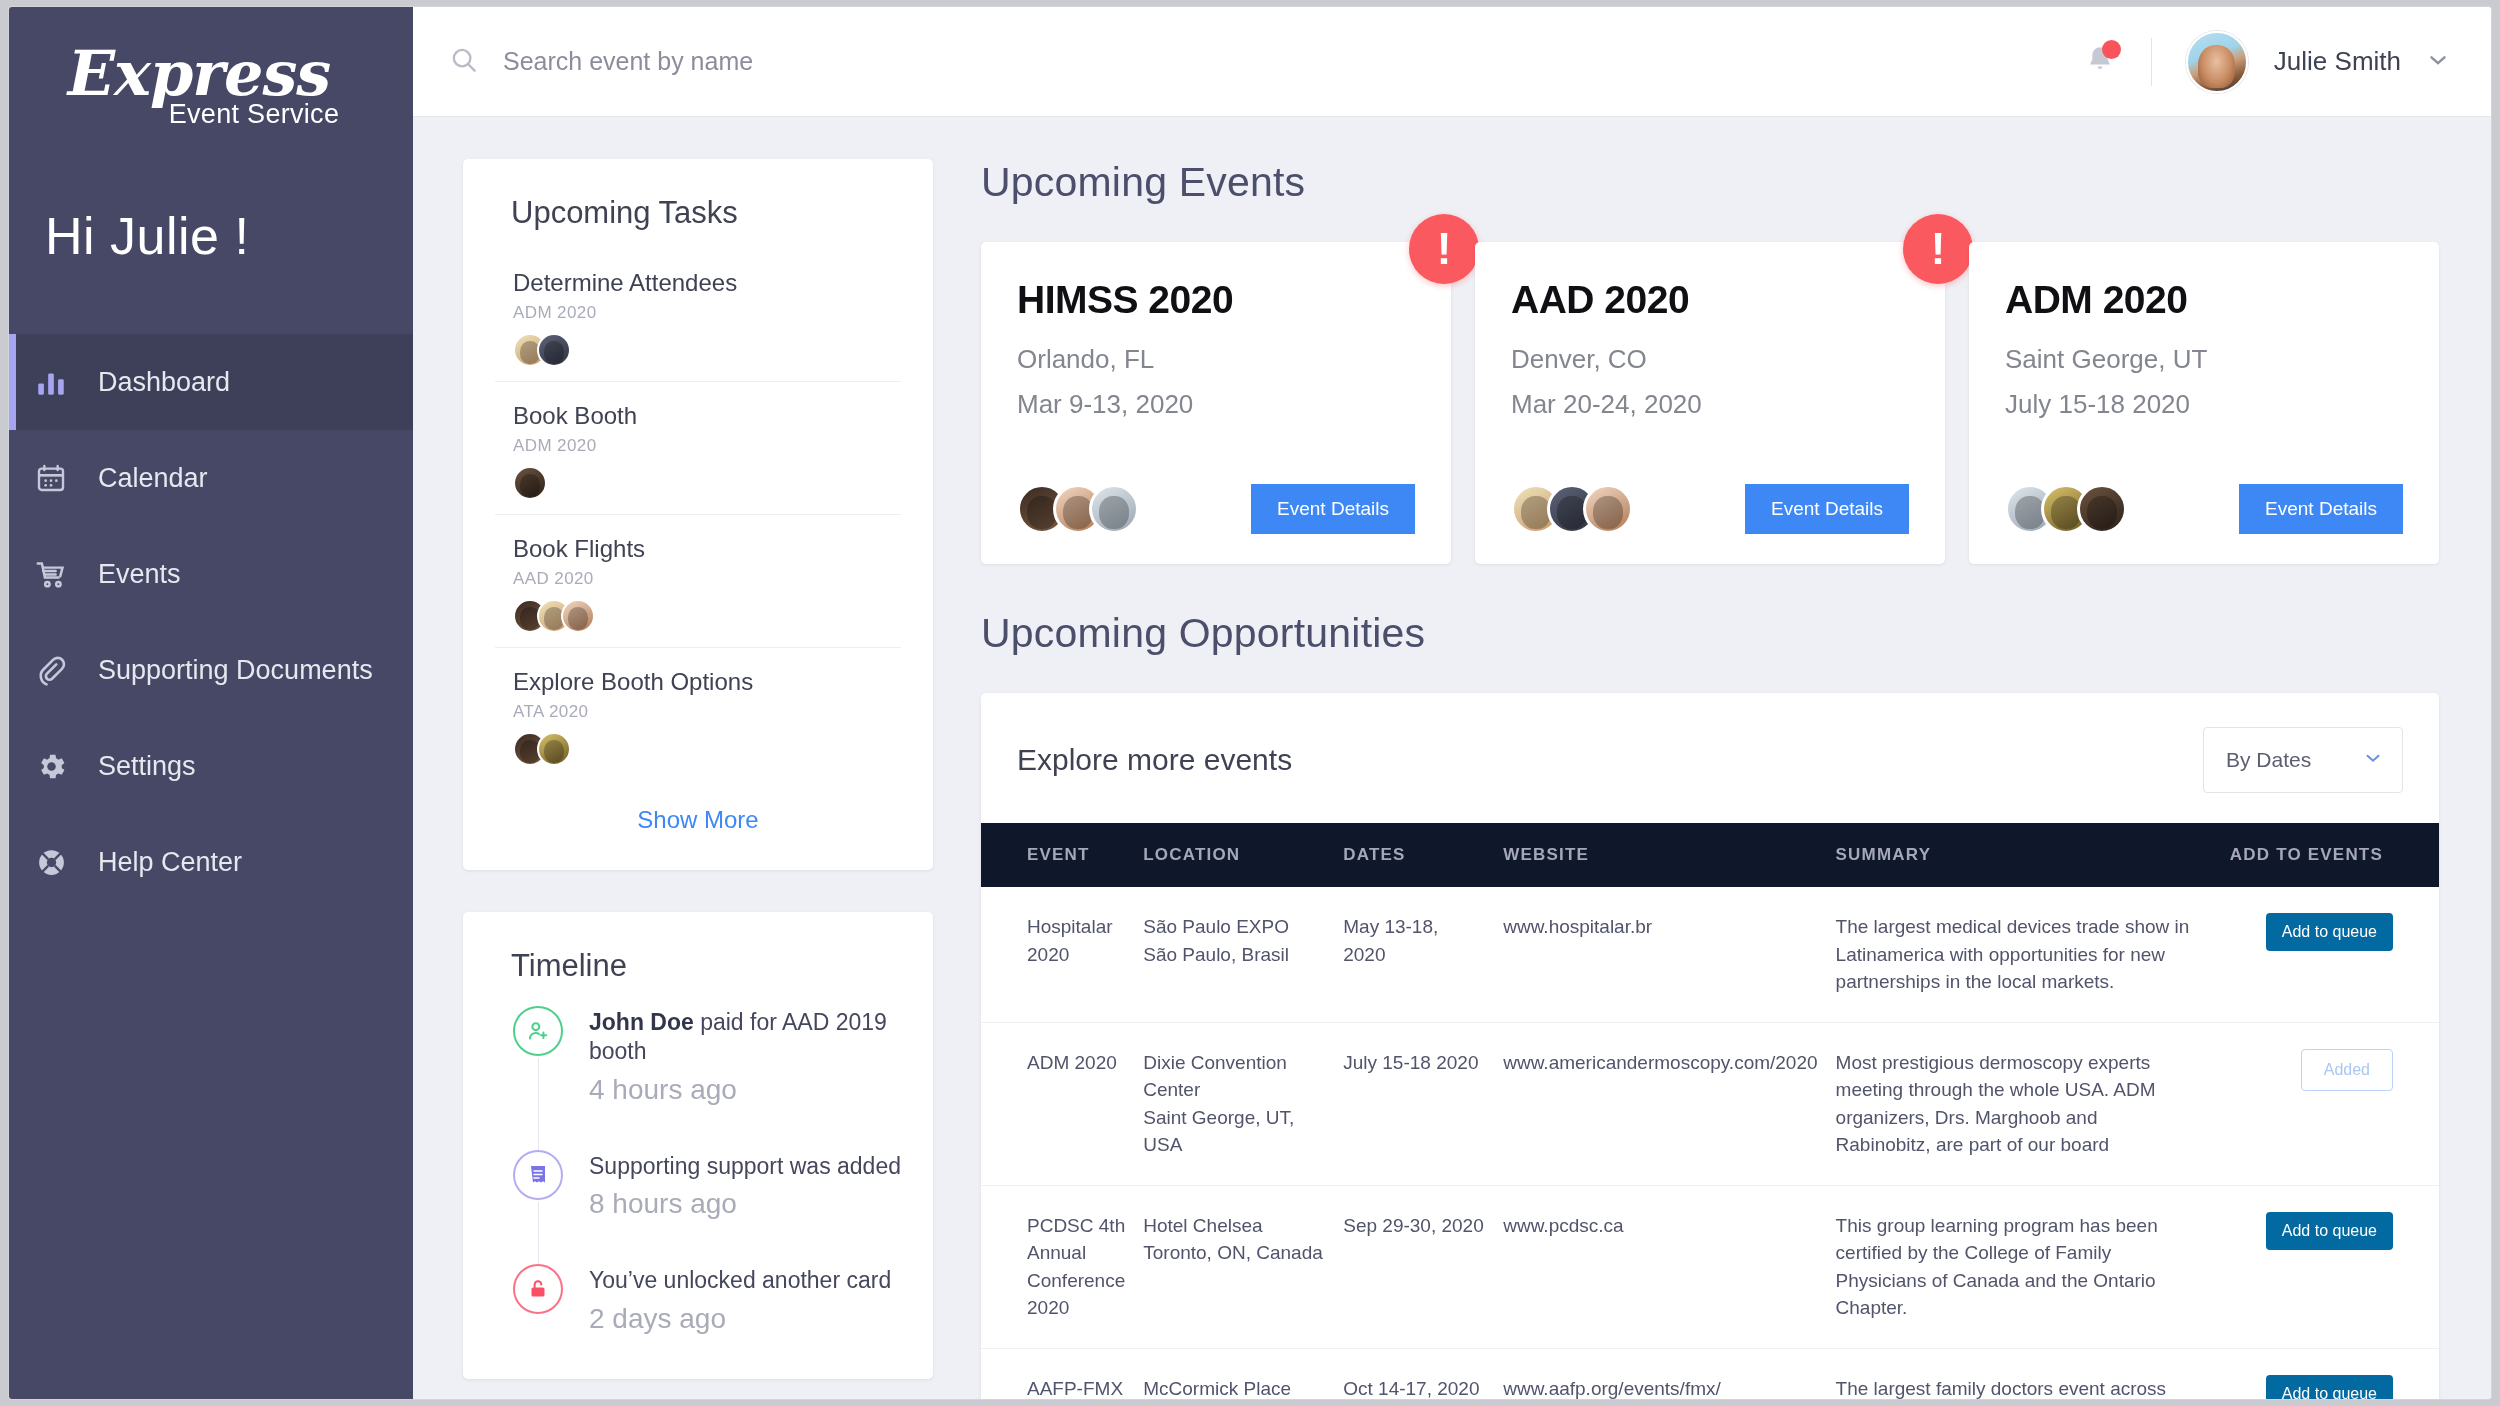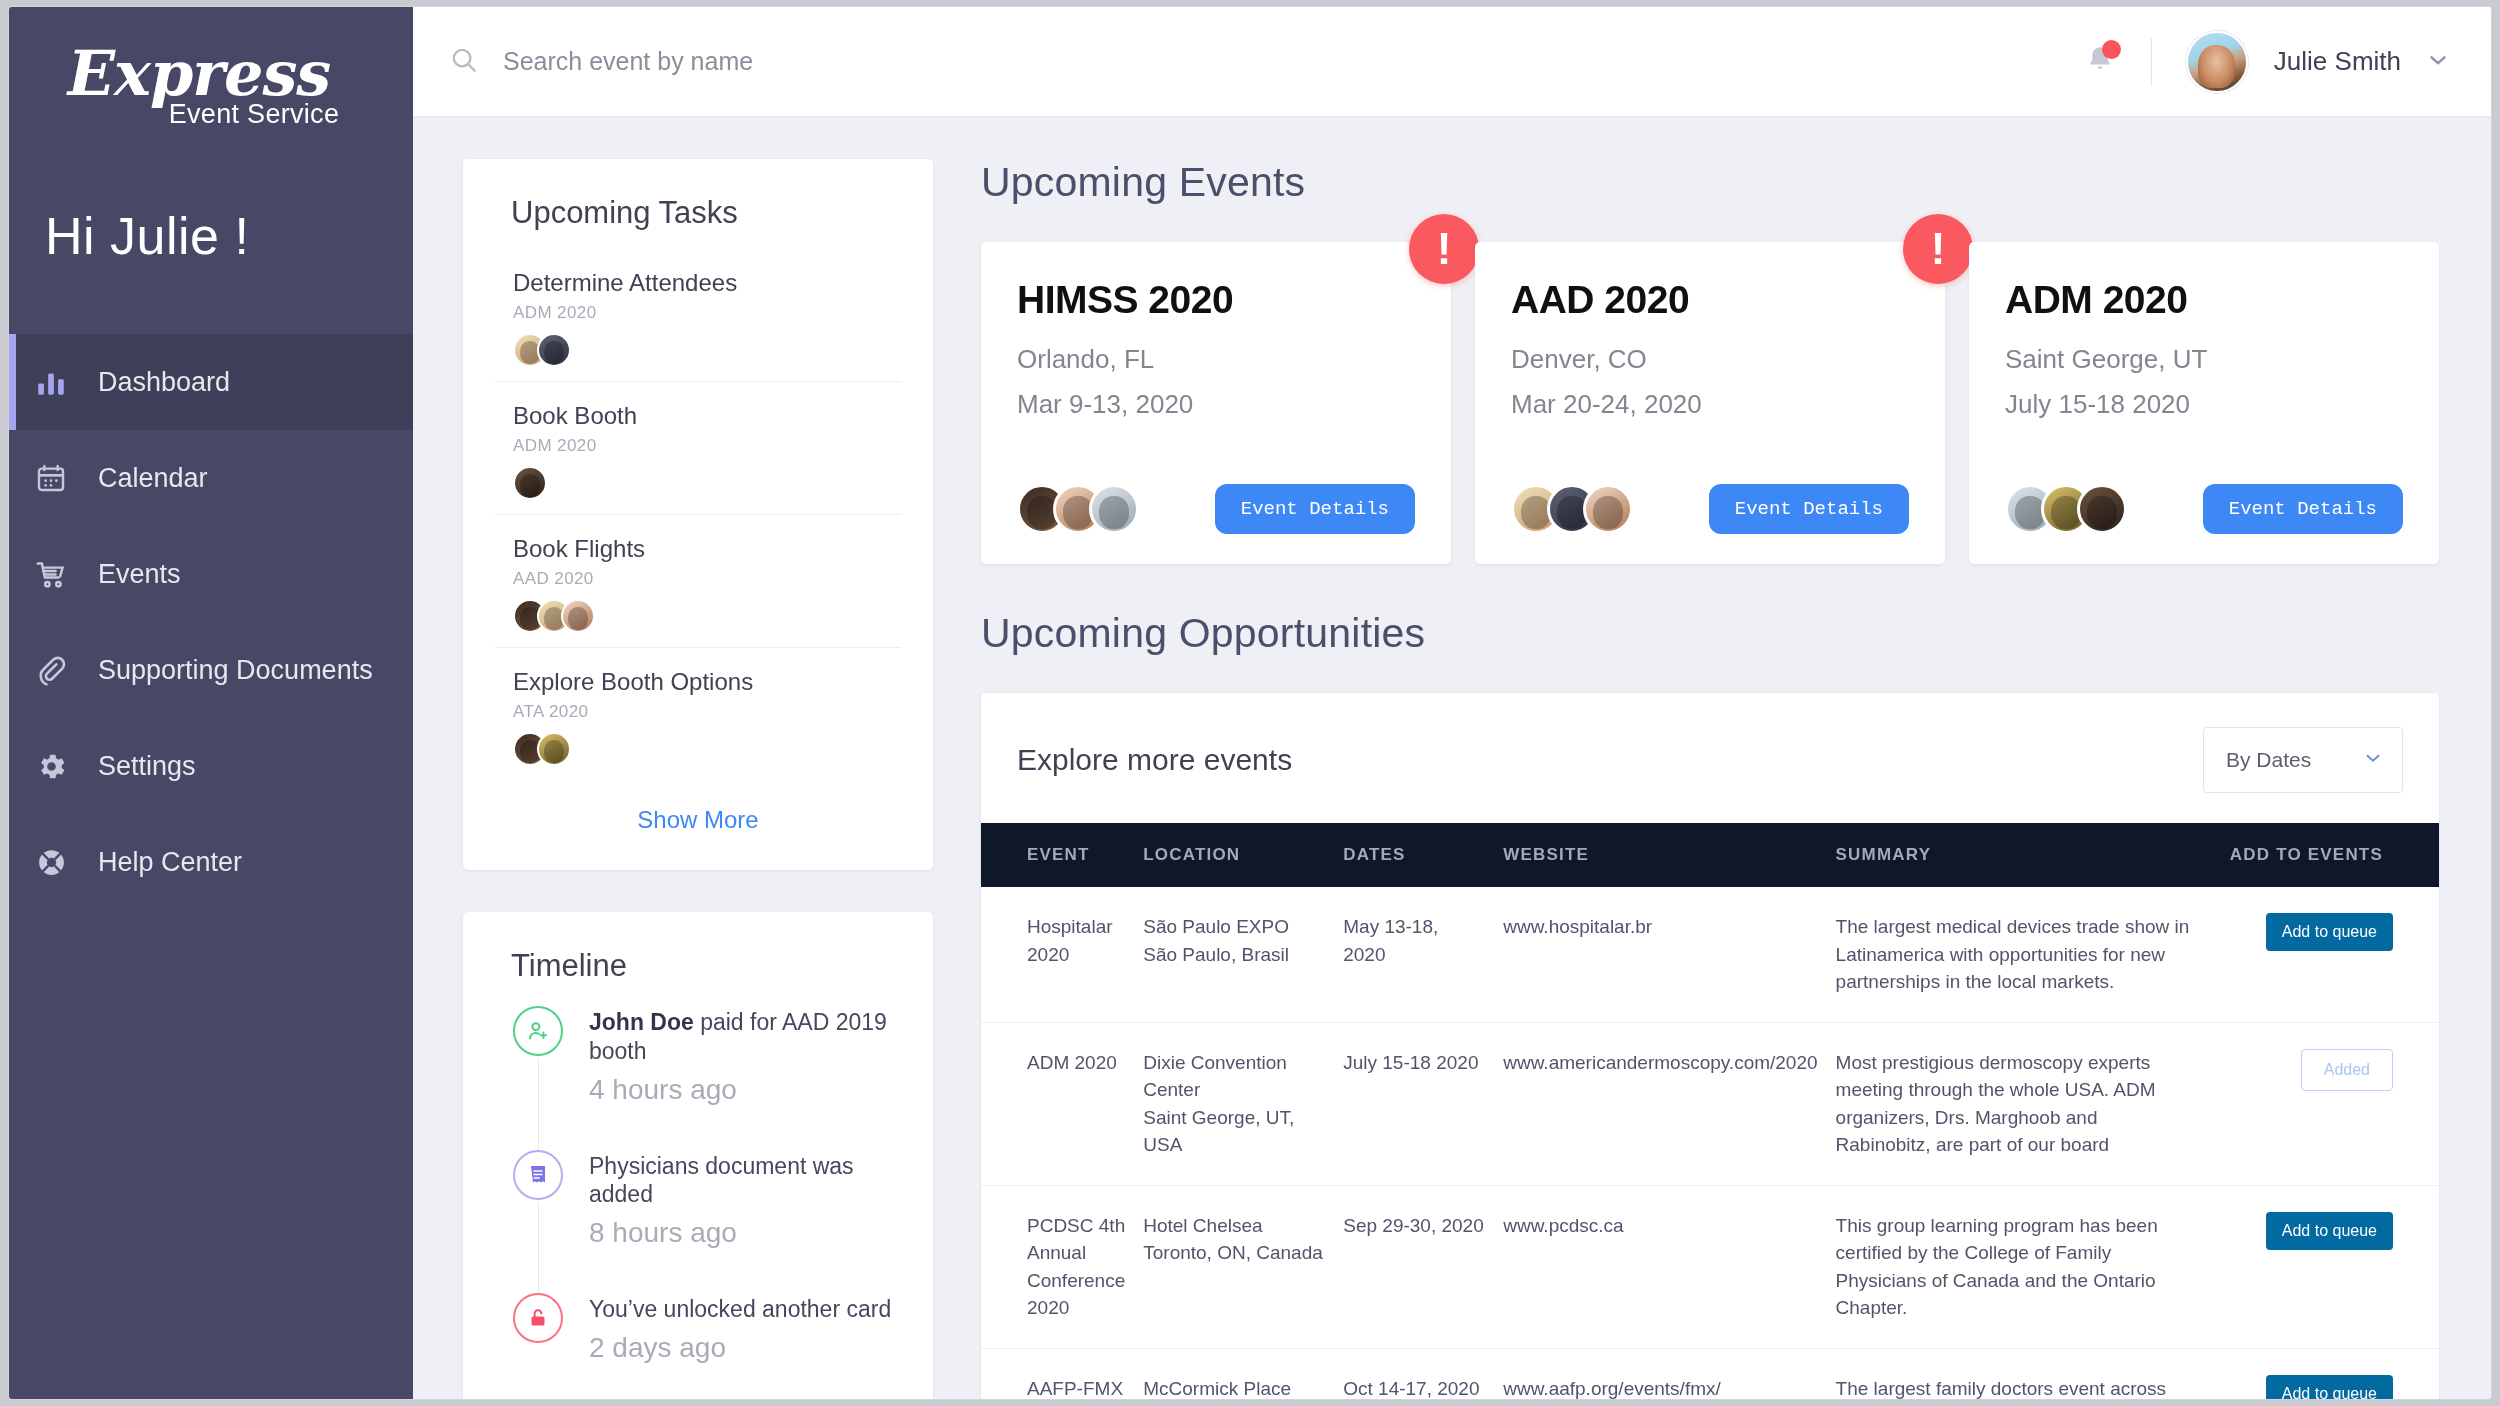--- a/index.html
+++ b/index.html
@@ -208,23 +208,23 @@
     text-align: center;
     box-shadow: 0 2px 6px rgba(249,89,95,.35);
   }
   .ev-title { font-size: 39px; font-weight: bold; color: #101014; letter-spacing: -.5px; }
   .ev-loc { font-size: 26px; color: #83858f; margin-top: 22px; }
   .ev-date { font-size: 26px; color: #83858f; margin-top: 14px; }
   .ev-foot { margin-top: auto; display: flex; align-items: center; justify-content: space-between; }
   .av-row.lg .av { width: 50px; height: 50px; margin-right: -14px; border-width: 3px; }
   .btn-primary {
     background: #3d88f5; color: #fff;
-    border: none; border-radius: 12px;
+    border: none; border-radius: 0;
     font-size: 19px; padding: 14px 26px;
-    font-family: Liberation Mono, monospace;
+    font-family: Liberation Sans, sans-serif;
     cursor: pointer;
   }
 
   
   .opps-card { margin-top: 30px; padding: 0 0 8px 0; }
   .opps-head {
     display: flex; align-items: center; justify-content: space-between;
     padding: 34px 36px 30px 36px;
   }
   .opps-head-title { font-size: 30px; color: #3f4252; }
@@ -464,21 +464,21 @@
 
             <div class="tl-item">
               <span class="tl-line"></span>
               <span class="tl-icon purple">
                 <svg width="24" height="24" viewBox="0 0 24 24" fill="currentColor">
                     <path d="M5 3h14v16.5l-2-1.3-2 1.3-2-1.3-2 1.3-2-1.3-2 1.3z"></path>
                     <path d="M8 8h8M8 11.5h8M8 15h5" stroke="#fff" stroke-width="1.5" stroke-linecap="round"></path>
                   </svg>
               </span>
               <div class="tl-body">
-                <div class="tl-text"><b></b><span>Physicians document was added</span></div>
+                <div class="tl-text"><b></b><span>Supporting support was added</span></div>
                 <div class="tl-time">8 hours ago</div>
               </div>
             </div>
 
             <div class="tl-item">
 
               <span class="tl-icon red">
                 <svg width="24" height="24" viewBox="0 0 24 24" fill="none" stroke="currentColor" stroke-width="2" stroke-linecap="round">
                     <rect x="5.5" y="10.5" width="13" height="9" rx="1.6" fill="currentColor" stroke="none"></rect>
                     <path d="M8.6 10.5V7.6a3.4 3.4 0 0 1 6.8 0"></path>

